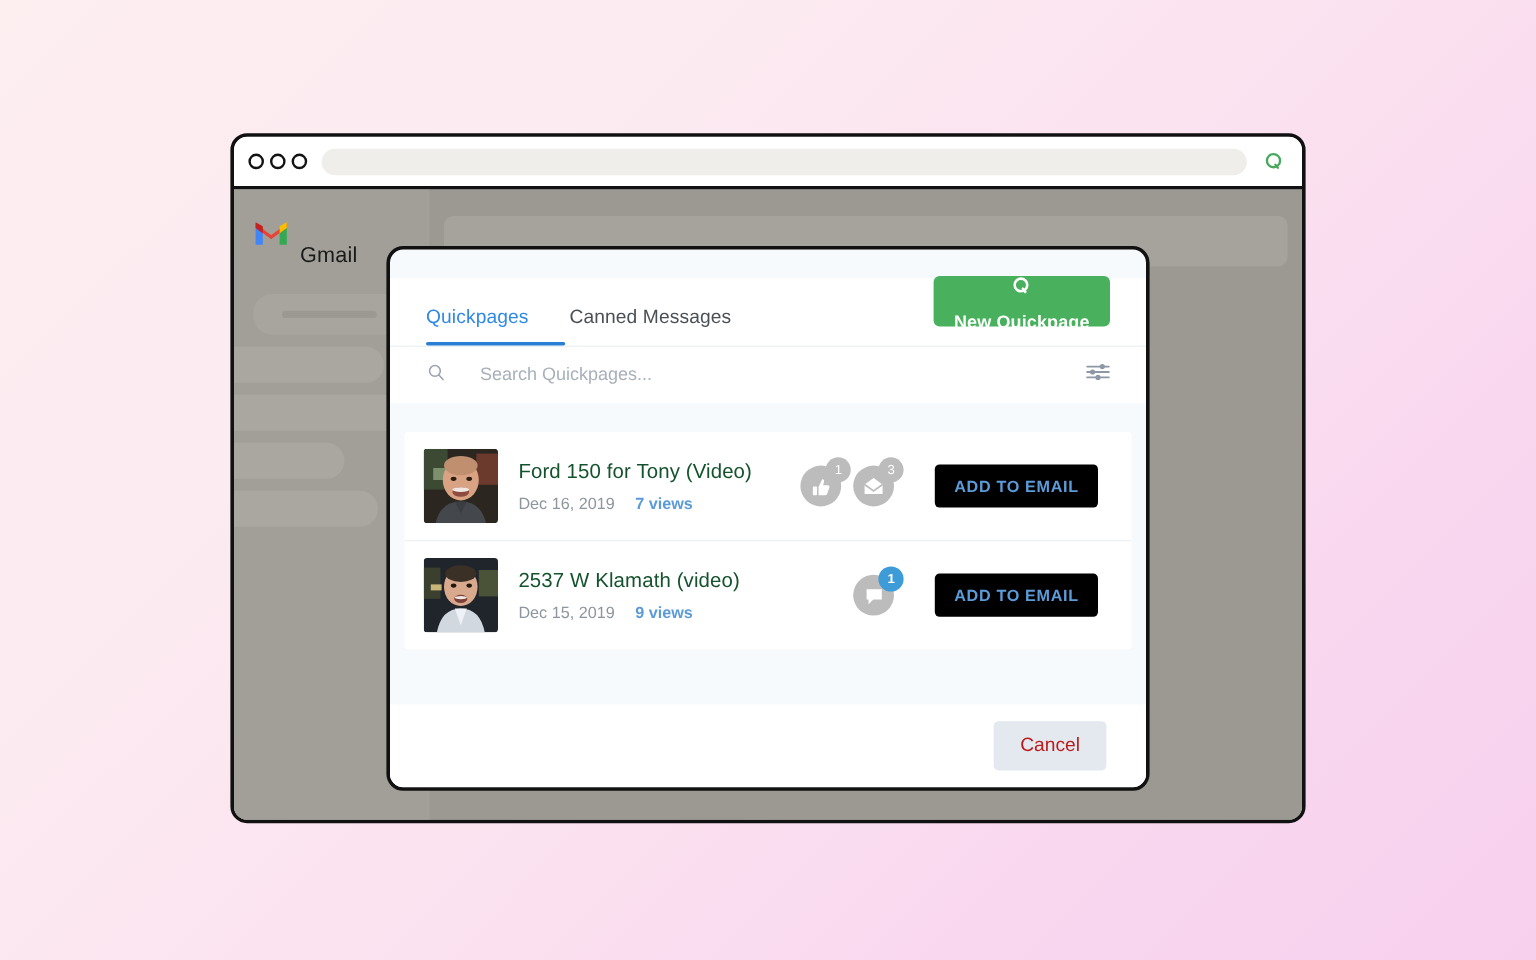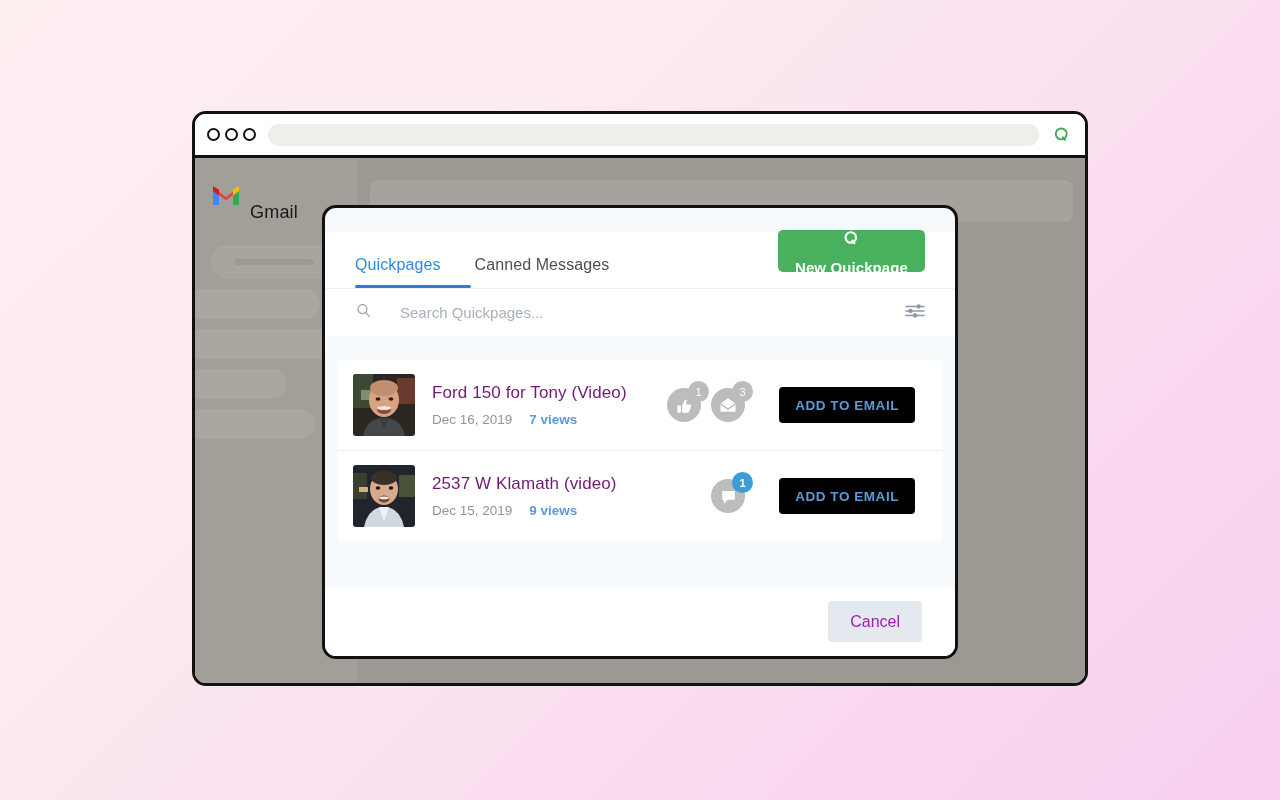--- a/index.html
+++ b/index.html
@@ -224,21 +224,21 @@
     width: 62px; height: 62px;
     border-radius: 3px;
     flex-shrink: 0;
     overflow: hidden;
     position: relative;
   }
 
   .row-info { flex: 1; padding-left: 17px; min-width: 0; }
   .row-title {
     font-size: 17px;
-    color: #701a75;
+    color: #14532d;
     line-height: 20px;
     letter-spacing: .1px;
   }
   .row-meta {
     margin-top: 9px;
     font-size: 13.5px;
     color: #8d959e;
     display: flex;
     gap: 17px;
   }
@@ -283,21 +283,21 @@
     background: #ffffff;
     height: 69px;
     display: flex;
     align-items: center;
     justify-content: flex-end;
     padding: 0 33px;
     flex-shrink: 0;
   }
   .cancel-btn {
     background: #e4e9f0;
-    color: #a21caf;
+    color: #b91c1c;
     border: none;
     border-radius: 4px;
     height: 41px;
     padding: 0 22px;
     font-size: 16px;
     font-family: "Liberation Sans", sans-serif;
     cursor: pointer;
     margin-left: 39px;
   }
 </style>

